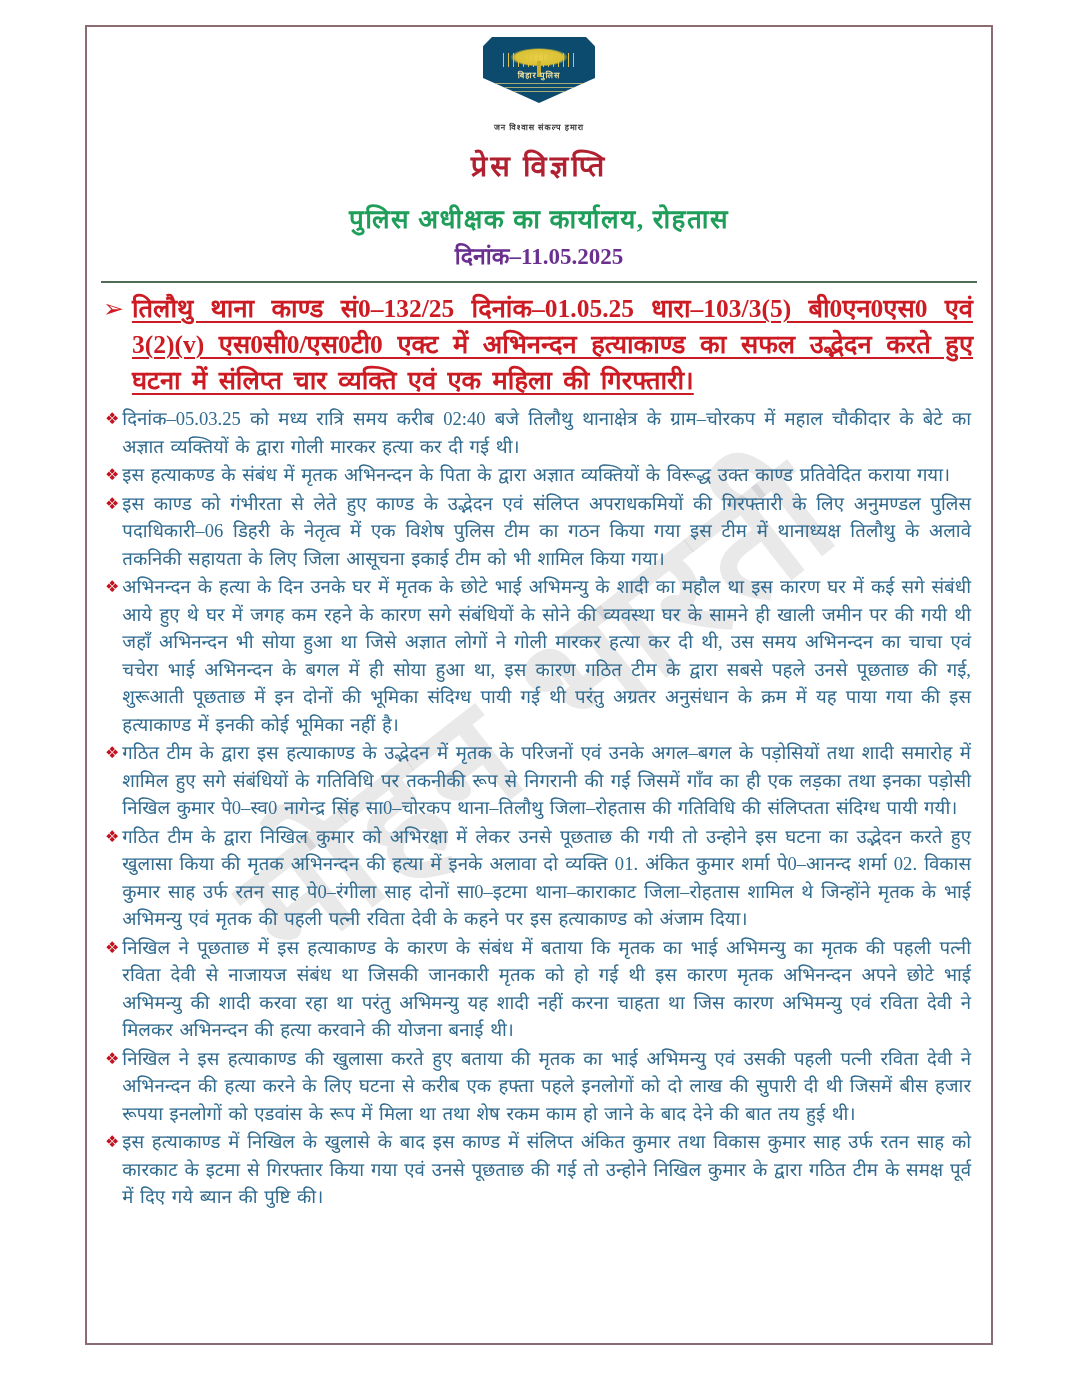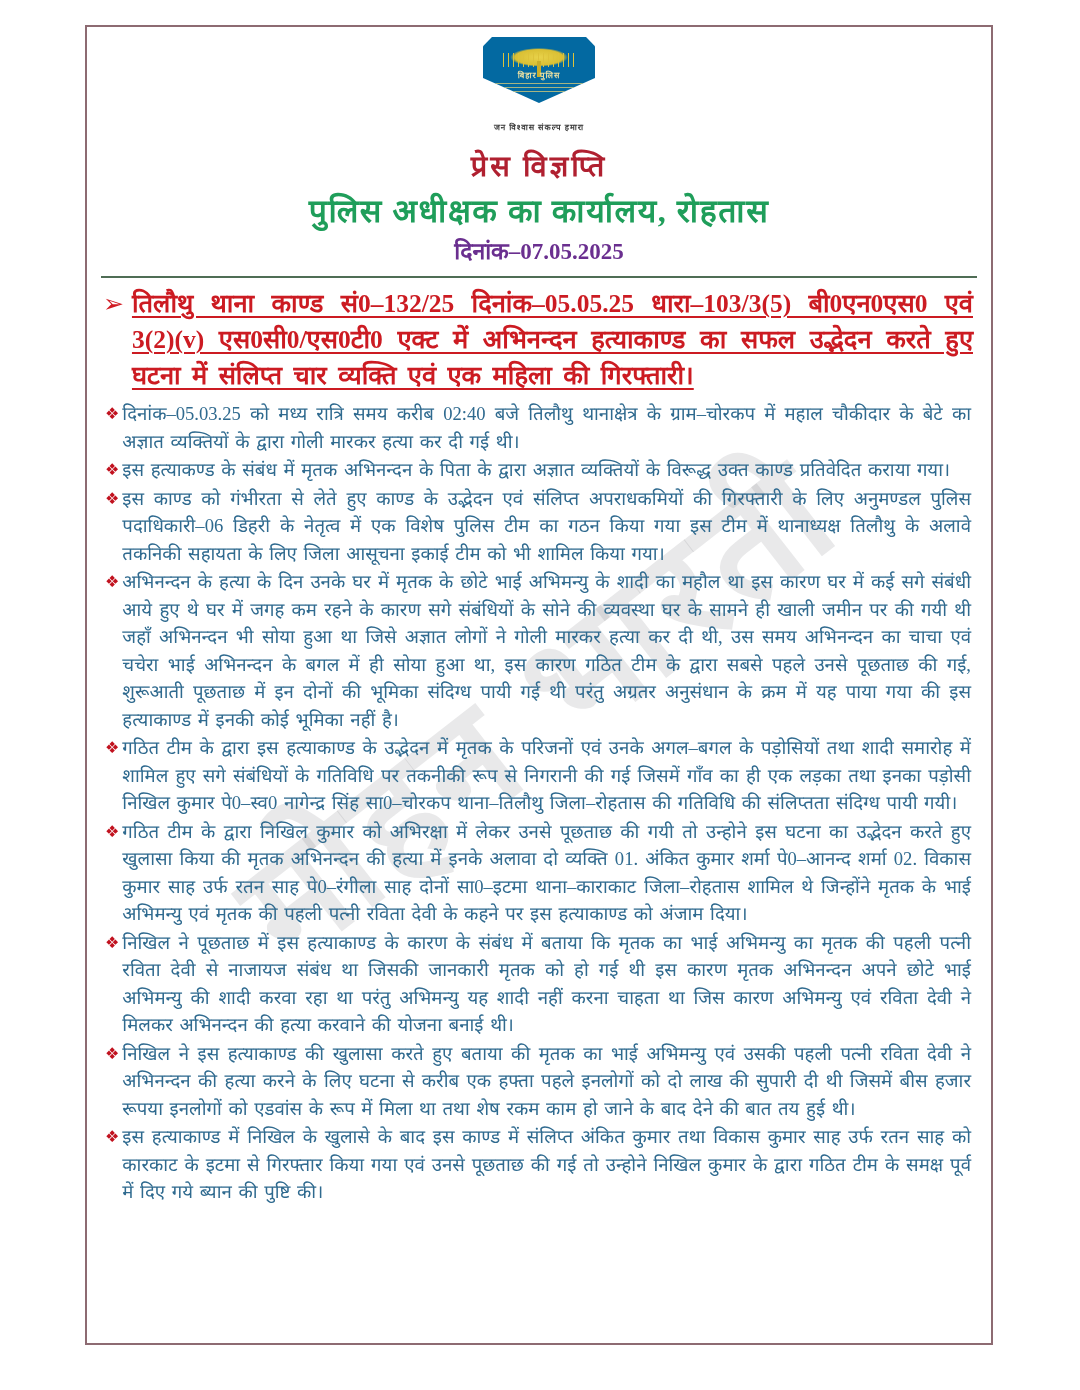--- a/index.html
+++ b/index.html
@@ -56,21 +56,21 @@
 
   
   .emblem-wrap{
     width:128px;margin:0 auto;
     text-align:center;
   }
   .emblem{
     position:relative;
     width:112px;height:66px;
     margin:0 auto;
-    background:#0369a1;
+    background:#0c4a6e;
     clip-path:polygon(0% 14%, 8% 0%, 92% 0%, 100% 14%, 100% 62%, 50% 100%, 0% 62%);
     overflow:hidden;
   }
   .emblem .tree{
     position:absolute;left:50%;top:6px;transform:translateX(-50%);
     width:78px;height:26px;
     background:
       radial-gradient(ellipse 40px 13px at 50% 55%, #e8d24a 0%, #d9bf33 60%, rgba(217,191,51,0) 72%);
   }
   .emblem .trunk{
@@ -100,23 +100,23 @@
 
   .title-1{
     color:#b02030;
     font-size:29px;font-weight:700;
     letter-spacing:3px;
     margin-top:13px;
     font-family:"Liberation Serif","DejaVu Serif",serif;
   }
   .title-2{
     color:#1f9e5a;
-    font-size:32px;font-weight:700;
+    font-size:26px;font-weight:700;
     letter-spacing:1.5px;
-    margin-top:4px;
+    margin-top:16px;
   }
   .title-3{
     color:#6a2f8f;
     font-size:23px;font-weight:700;
     margin-top:3px;
   }
 
   hr.rule{
     border:none;
     border-top:2px solid #4f6d55;
@@ -193,28 +193,28 @@
           <div class="roots"></div>
           <div class="trunk"></div>
           <div class="em-name">बिहार पुलिस</div>
           <div class="waves"></div>
         </div>
         <div class="emblem-motto">जन विश्वास  संकल्प हमारा</div>
       </div>
 
       <div class="title-1">प्रेस विज्ञप्ति</div>
       <div class="title-2">पुलिस अधीक्षक का कार्यालय, रोहतास</div>
-      <div class="title-3">दिनांक–07.05.2025</div>
+      <div class="title-3">दिनांक–11.05.2025</div>
 
       <hr class="rule">
     </div>
 
     <div id="case-heading">
       <span class="arrow">➢</span>
-      <span class="ch-text">तिलौथु थाना काण्ड सं0–132/25 दिनांक–05.05.25 धारा–103/3(5) बी0एन0एस0 एवं 3(2)(v) एस0सी0/एस0टी0 एक्ट में अभिनन्दन हत्याकाण्ड का सफल उद्भेदन करते हुए घटना में संलिप्त चार व्यक्ति एवं एक महिला की गिरफ्तारी।</span>
+      <span class="ch-text">तिलौथु थाना काण्ड सं0–132/25 दिनांक–01.05.25 धारा–103/3(5) बी0एन0एस0 एवं 3(2)(v) एस0सी0/एस0टी0 एक्ट में अभिनन्दन हत्याकाण्ड का सफल उद्भेदन करते हुए घटना में संलिप्त चार व्यक्ति एवं एक महिला की गिरफ्तारी।</span>
     </div>
 
     <div id="bullets">
 
       <div class="bullet">
         <span class="bul-icon">❖</span>
         <span class="bul-text">दिनांक–05.03.25 को मध्य रात्रि समय करीब 02:40 बजे तिलौथु थानाक्षेत्र के ग्राम–चोरकप में महाल चौकीदार के बेटे का अज्ञात व्यक्तियों के द्वारा गोली मारकर हत्या कर दी गई थी।</span>
       </div>
 
       <div class="bullet">

